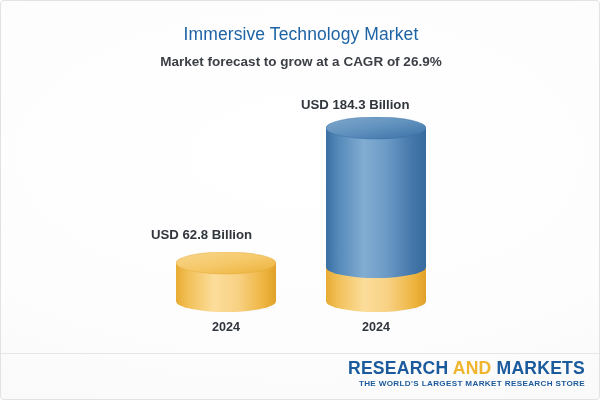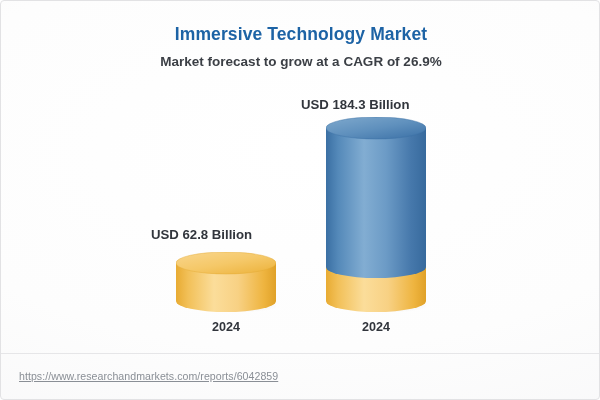--- a/index.html
+++ b/index.html
@@ -28,21 +28,21 @@
   .header {
     position: absolute;
     top: 22px;
     left: 0;
     width: 600px;
     text-align: center;
   }
   .chart-title {
     margin: 0;
     font-size: 17.5px;
-    font-weight: bold;
+    font-weight: normal;
     color: #1d63a5;
     letter-spacing: 0.1px;
     line-height: 22px;
   }
   .chart-subtitle {
     margin: 0;
     margin-top: 8px;
     font-size: 13.5px;
     font-weight: bold;
     color: #3b3f45;
@@ -239,16 +239,23 @@
         </svg>
       </div>
 
       <div class="year-label">2024</div>
     </div>
 
   </div>
 
   <div class="footer-rule"></div>
 
-  <a class="source-url" href="#">https://www.researchandmarkets.com/reports/6042859</a>
-
+
+  <div class="logo">
+    <div class="logo-main">
+      <span>RESEARCH</span>
+      <span class="logo-and">AND</span>
+      <span>MARKETS</span>
+    </div>
+    <div class="logo-tag">THE WORLD'S LARGEST MARKET RESEARCH STORE</div>
+  </div>
 
 </div>
 
 </body></html>

